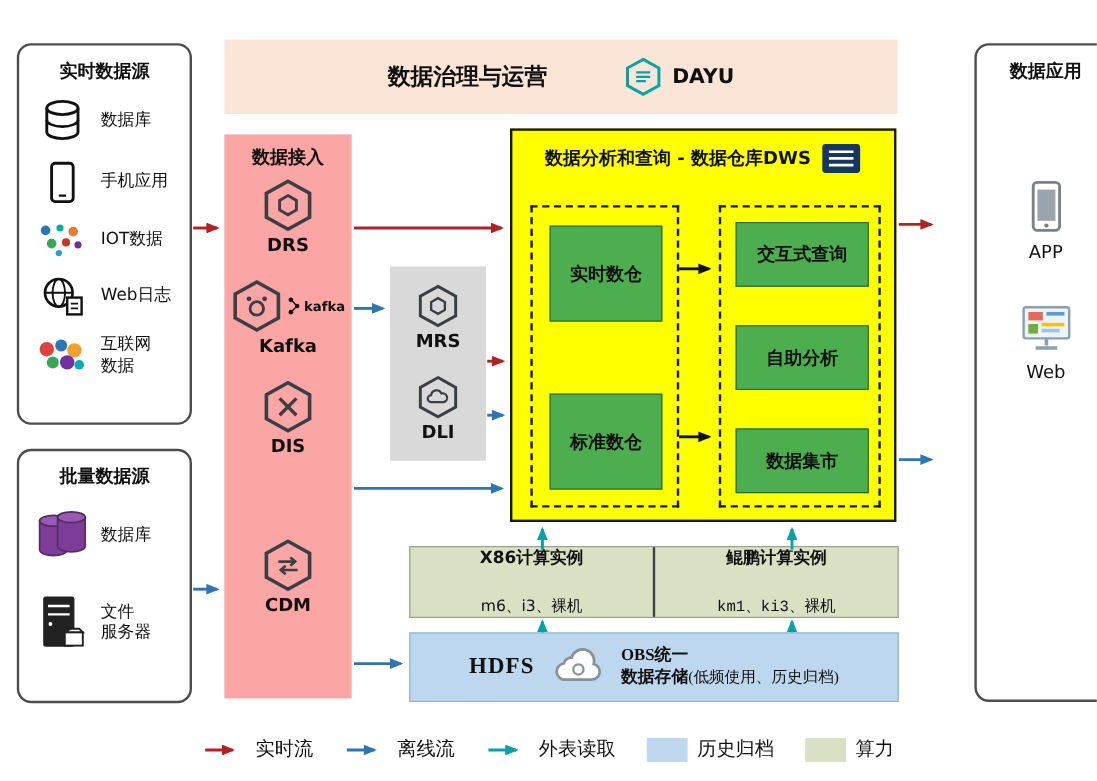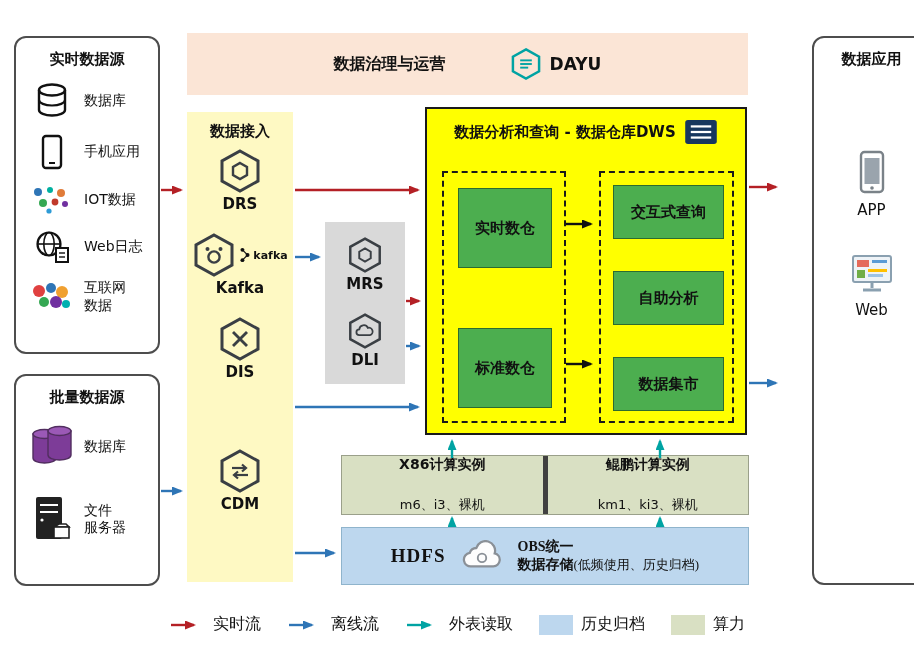--- a/index.html
+++ b/index.html
@@ -9,45 +9,45 @@
   .panel { position:absolute; background:#fff; border:2px solid #4d4d4d; border-radius:12px; }
   .panel-title { font-weight:bold; font-size:15px; text-align:center; margin-top:12px; }
 
   .src-col { display:flex; flex-direction:column; gap:15px; margin-top:14px; }
   .src-row { display:flex; align-items:center; gap:8px; padding-left:12px; }
   .src-icon { width:48px; display:flex; justify-content:center; flex:0 0 48px; }
   .src-label { font-size:14px; line-height:1.25; white-space:pre-line; }
 
   .peach { position:absolute; left:187px; top:33px; width:561px; height:62px; background:#fbe5d6;
            display:flex; align-items:center; justify-content:center; gap:64px; }
-  .gov-title { font-weight:bold; font-size:16px; }
+  .gov-title { font-weight:bold; font-size:19px; }
   .dayu-wrap { display:flex; align-items:center; gap:8px; }
   .dayu-label { font-weight:bold; font-size:17px; }
 
-  .ingest { position:absolute; left:187px; top:112px; width:106px; height:470px; background:#fef9c3; }
+  .ingest { position:absolute; left:187px; top:112px; width:106px; height:470px; background:#fca5a5; }
   .svc { position:absolute; width:100%; display:flex; flex-direction:column; align-items:center; }
   .svc-label { font-weight:bold; font-size:15px; margin-top:1px; }
   .kafka-row { display:flex; align-items:center; gap:3px; }
   .kafka-brand { display:flex; align-items:center; gap:2px; font-weight:bold; font-size:11px; }
 
   .graybox { position:absolute; left:325px; top:222px; width:80px; height:162px; background:#d9d9d9; }
 
   .yellow { position:absolute; left:425px; top:107px; width:322px; height:328px; background:#ffff00; border:2px solid #1a1a1a; }
   .dws-title-row { display:flex; align-items:center; justify-content:center; gap:8px; margin-top:10px; }
   .dws-title { font-weight:bold; font-size:15px; }
   .dashed { position:absolute; border:2px dashed #1a1a1a; }
   .greenbox { position:absolute; background:#4cae4f; border:1.5px solid #2d6b2f;
               display:flex; align-items:center; justify-content:center; font-weight:bold; font-size:15px; text-align:center; }
 
   .app-item { position:absolute; width:100%; display:flex; flex-direction:column; align-items:center; gap:7px; }
   .app-label { font-size:15px; }
 
   .compute { position:absolute; left:341px; top:455px; width:408px; height:60px; background:#d9e0c3; border:1px solid #9aa08a; display:flex; }
   .compute-sec { flex:1; display:flex; flex-direction:column; align-items:center; justify-content:space-between; }
-  .compute-sec + .compute-sec { border-left:5px solid #404040; }
+  .compute-sec + .compute-sec { border-left:2px solid #404040;font-family:Liberation Mono, monospace; }
   .compute-title { font-weight:bold; font-size:14px; }
   .compute-sub { font-size:13px; margin-top:2px; }
 
   .hdfs { position:absolute; left:341px; top:527px; width:408px; height:58px; background:#bdd7ee; border:1px solid #8fb4cc;
           display:flex; align-items:center; justify-content:center; gap:12px;font-family:Liberation Serif, serif; }
   .hdfs-label { font-weight:bold; font-size:19px; letter-spacing:1px; }
   .obs-block { font-size:14px; line-height:1.3; }
   .bold { font-weight:bold; }
   .obs-note { font-size:13px; font-weight:normal; }
 

